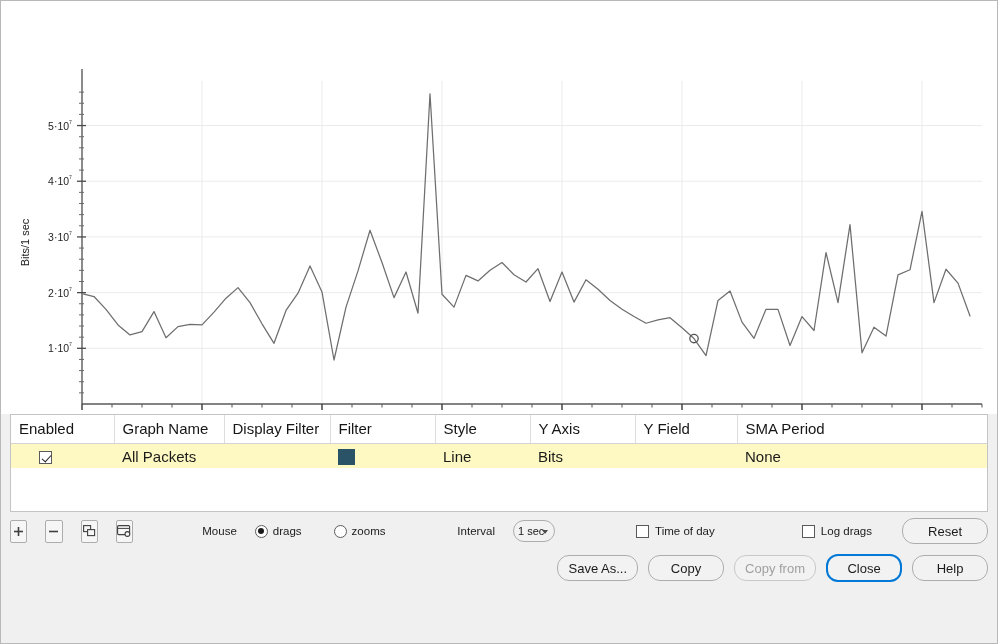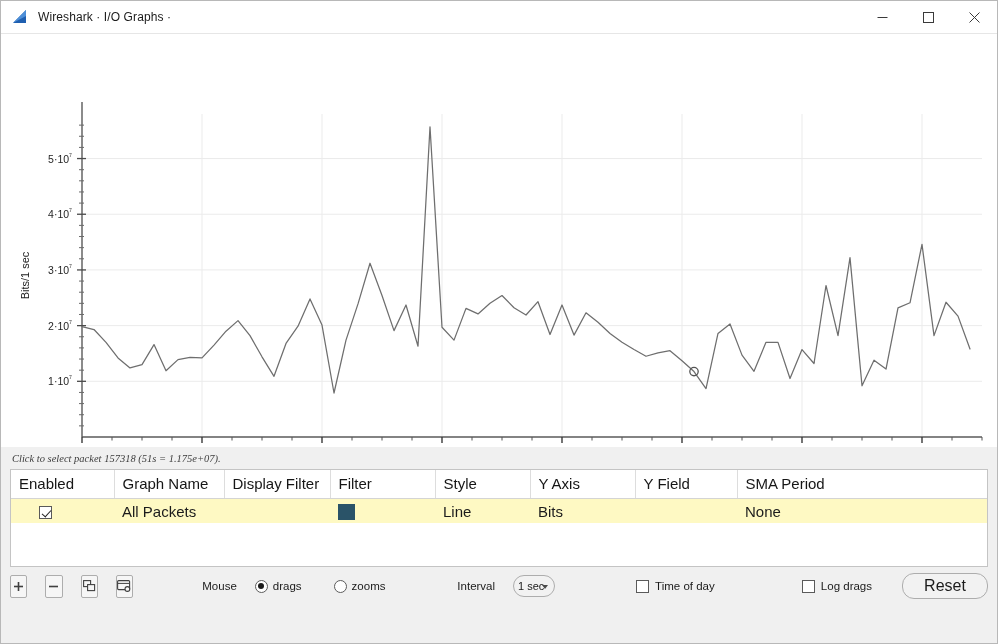--- a/index.html
+++ b/index.html
@@ -224,21 +224,21 @@
   .chk {
     width: 13px; height: 13px;
     border: 1px solid #5a5a5a;
     background: #ffffff;
     box-sizing: border-box;
     display: inline-block;
   }
   .btn {
     border: 1px solid #adadad;
     background: #f2f2f2;
-    font-size: 16px;
+    font-size: 13px;
     color: #1b1b1b;
     height: 25px;
     min-width: 76px;
     display: flex;
     align-items: center;
     justify-content: center;
     border-radius: 12px;
     box-sizing: border-box;
     padding: 12px 10px;
   }
@@ -256,47 +256,20 @@
     box-sizing: border-box;
     gap: 10px;
   }
   .spacer { flex: 1 1 auto; }
 </style>
 </head>
 <body>
 
 <div id="app">
 
-  <div class="titlebar">
-    <div class="title-left">
-      <svg class="app-icon" viewBox="0 0 17 15">
-        <path d="M1 13 L14 0 L14 13 Z" fill="#1f5fb0"></path>
-        <path d="M1 13 L14 0 L14 6 Z" fill="#4e8fd8"></path>
-      </svg>
-      <span class="title-text">Wireshark · I/O Graphs ·</span>
-    </div>
-    <div class="win-controls">
-      <div class="win-btn">
-        <svg width="11" height="11" viewBox="0 0 11 11">
-          <line x1="0.5" y1="5.5" x2="10.5" y2="5.5" stroke="currentColor" stroke-width="1"></line>
-        </svg>
-      </div>
-      <div class="win-btn">
-        <svg width="11" height="11" viewBox="0 0 11 11">
-          <rect x="0.5" y="0.5" width="10" height="10" fill="none" stroke="currentColor" stroke-width="1"></rect>
-        </svg>
-      </div>
-      <div class="win-btn close">
-        <svg width="11" height="11" viewBox="0 0 11 11">
-          <line x1="0.5" y1="0.5" x2="10.5" y2="10.5" stroke="currentColor" stroke-width="1"></line>
-          <line x1="10.5" y1="0.5" x2="0.5" y2="10.5" stroke="currentColor" stroke-width="1"></line>
-        </svg>
-      </div>
-    </div>
-  </div>
 
   <div class="chart-wrap">
     <svg id="chart-svg" width="996" height="412" viewBox="0 0 996 412">
         <rect x="0" y="0" width="996" height="412" fill="#ffffff"></rect>
         <line x1="81" y1="347.3103448275862" x2="981" y2="347.3103448275862" stroke="#ebebeb" stroke-width="1"></line>
         <line x1="81" y1="291.62068965517244" x2="981" y2="291.62068965517244" stroke="#ebebeb" stroke-width="1"></line>
         <line x1="81" y1="235.9310344827586" x2="981" y2="235.9310344827586" stroke="#ebebeb" stroke-width="1"></line>
         <line x1="81" y1="180.24137931034483" x2="981" y2="180.24137931034483" stroke="#ebebeb" stroke-width="1"></line>
         <line x1="81" y1="124.55172413793105" x2="981" y2="124.55172413793105" stroke="#ebebeb" stroke-width="1"></line>
         <line x1="201" y1="80" x2="201" y2="403" stroke="#ebebeb" stroke-width="1"></line>
@@ -380,23 +353,20 @@
         <line x1="891" y1="403" x2="891" y2="406.5" stroke="#555" stroke-width="1"></line>
         <line x1="951" y1="403" x2="951" y2="406.5" stroke="#555" stroke-width="1"></line>
         <line x1="981" y1="403" x2="981" y2="406.5" stroke="#555" stroke-width="1"></line>
         <polyline points="81.00,292.73 93.00,295.52 105.00,308.33 117.00,323.92 129.00,333.94 141.00,330.60 153.00,310.56 165.00,336.73 177.00,325.59 189.00,323.36 201.00,323.92 213.00,311.11 225.00,297.19 237.00,286.61 249.00,301.64 261.00,322.81 273.00,342.30 285.00,309.44 297.00,292.18 309.00,264.89 321.00,291.06 333.00,359.01 345.00,306.10 357.00,269.90 369.00,229.25 381.00,261.55 393.00,296.63 405.00,271.02 417.00,312.23 429.00,92.81 441.00,293.29 453.00,306.10 465.00,274.36 477.00,279.93 489.00,269.34 501.00,261.55 513.00,273.80 525.00,281.04 537.00,267.67 549.00,300.53 561.00,271.02 573.00,301.09 585.00,278.81 597.00,288.28 609.00,299.42 621.00,308.33 633.00,315.57 645.00,322.25 657.00,318.91 669.00,316.68 681.00,326.71 693.00,337.56 705.00,354.55 717.00,299.42 729.00,289.95 741.00,321.14 753.00,337.29 765.00,308.33 777.00,308.33 789.00,344.53 801.00,315.57 813.00,329.49 825.00,251.52 837.00,301.64 849.00,223.68 861.00,351.77 873.00,326.15 885.00,335.06 897.00,273.80 909.00,268.79 921.00,210.31 933.00,301.64 945.00,268.23 957.00,282.15 969.00,315.01" fill="none" stroke="#6e6e6e" stroke-width="1.25" stroke-linejoin="round" stroke-linecap="round"></polyline>
         <circle cx="693" cy="337.5646551724138" r="4.2" fill="none" stroke="#555" stroke-width="1.3"></circle>
         <text x="531" y="441" text-anchor="middle" font-family="&quot;Liberation Sans&quot;, sans-serif" font-size="11" fill="#1b1b1b">Time (s)</text>
         <text x="28" y="241.5" text-anchor="middle" transform="rotate(-90 28 241.5)" font-family="&quot;Liberation Sans&quot;, sans-serif" font-size="11" fill="#1b1b1b">Bits/1 sec</text>
       </svg>
   </div>
 
-  <div class="hintbar">
-    <span class="hint-text">Click to select packet 157318 (51s = 1.175e+07).</span>
-  </div>
 
   <div class="table-panel">
     <table class="graphs">
       <thead>
         <tr>
           <th class="col-enabled">Enabled</th>
           <th class="col-name">Graph Name</th>
           <th class="col-filter">Display Filter</th>
           <th class="col-color">Filter</th>
           <th class="col-style">Style</th>
@@ -482,14 +452,22 @@
     <div class="chk-grp">
       <span class="chk"></span>
       <span class="ctl-label">Log drags</span>
     </div>
 
     <div class="spacer"></div>
 
     <div class="btn" style="min-width:86px;">Reset</div>
   </div>
 
+  <div class="btnrow">
+    <div class="spacer"></div>
+    <div class="btn">Save As...</div>
+    <div class="btn">Copy</div>
+    <div class="btn disabled">Copy from</div>
+    <div class="btn focused">Close</div>
+    <div class="btn">Help</div>
+  </div>
 
 </div>
 
 </body></html>

